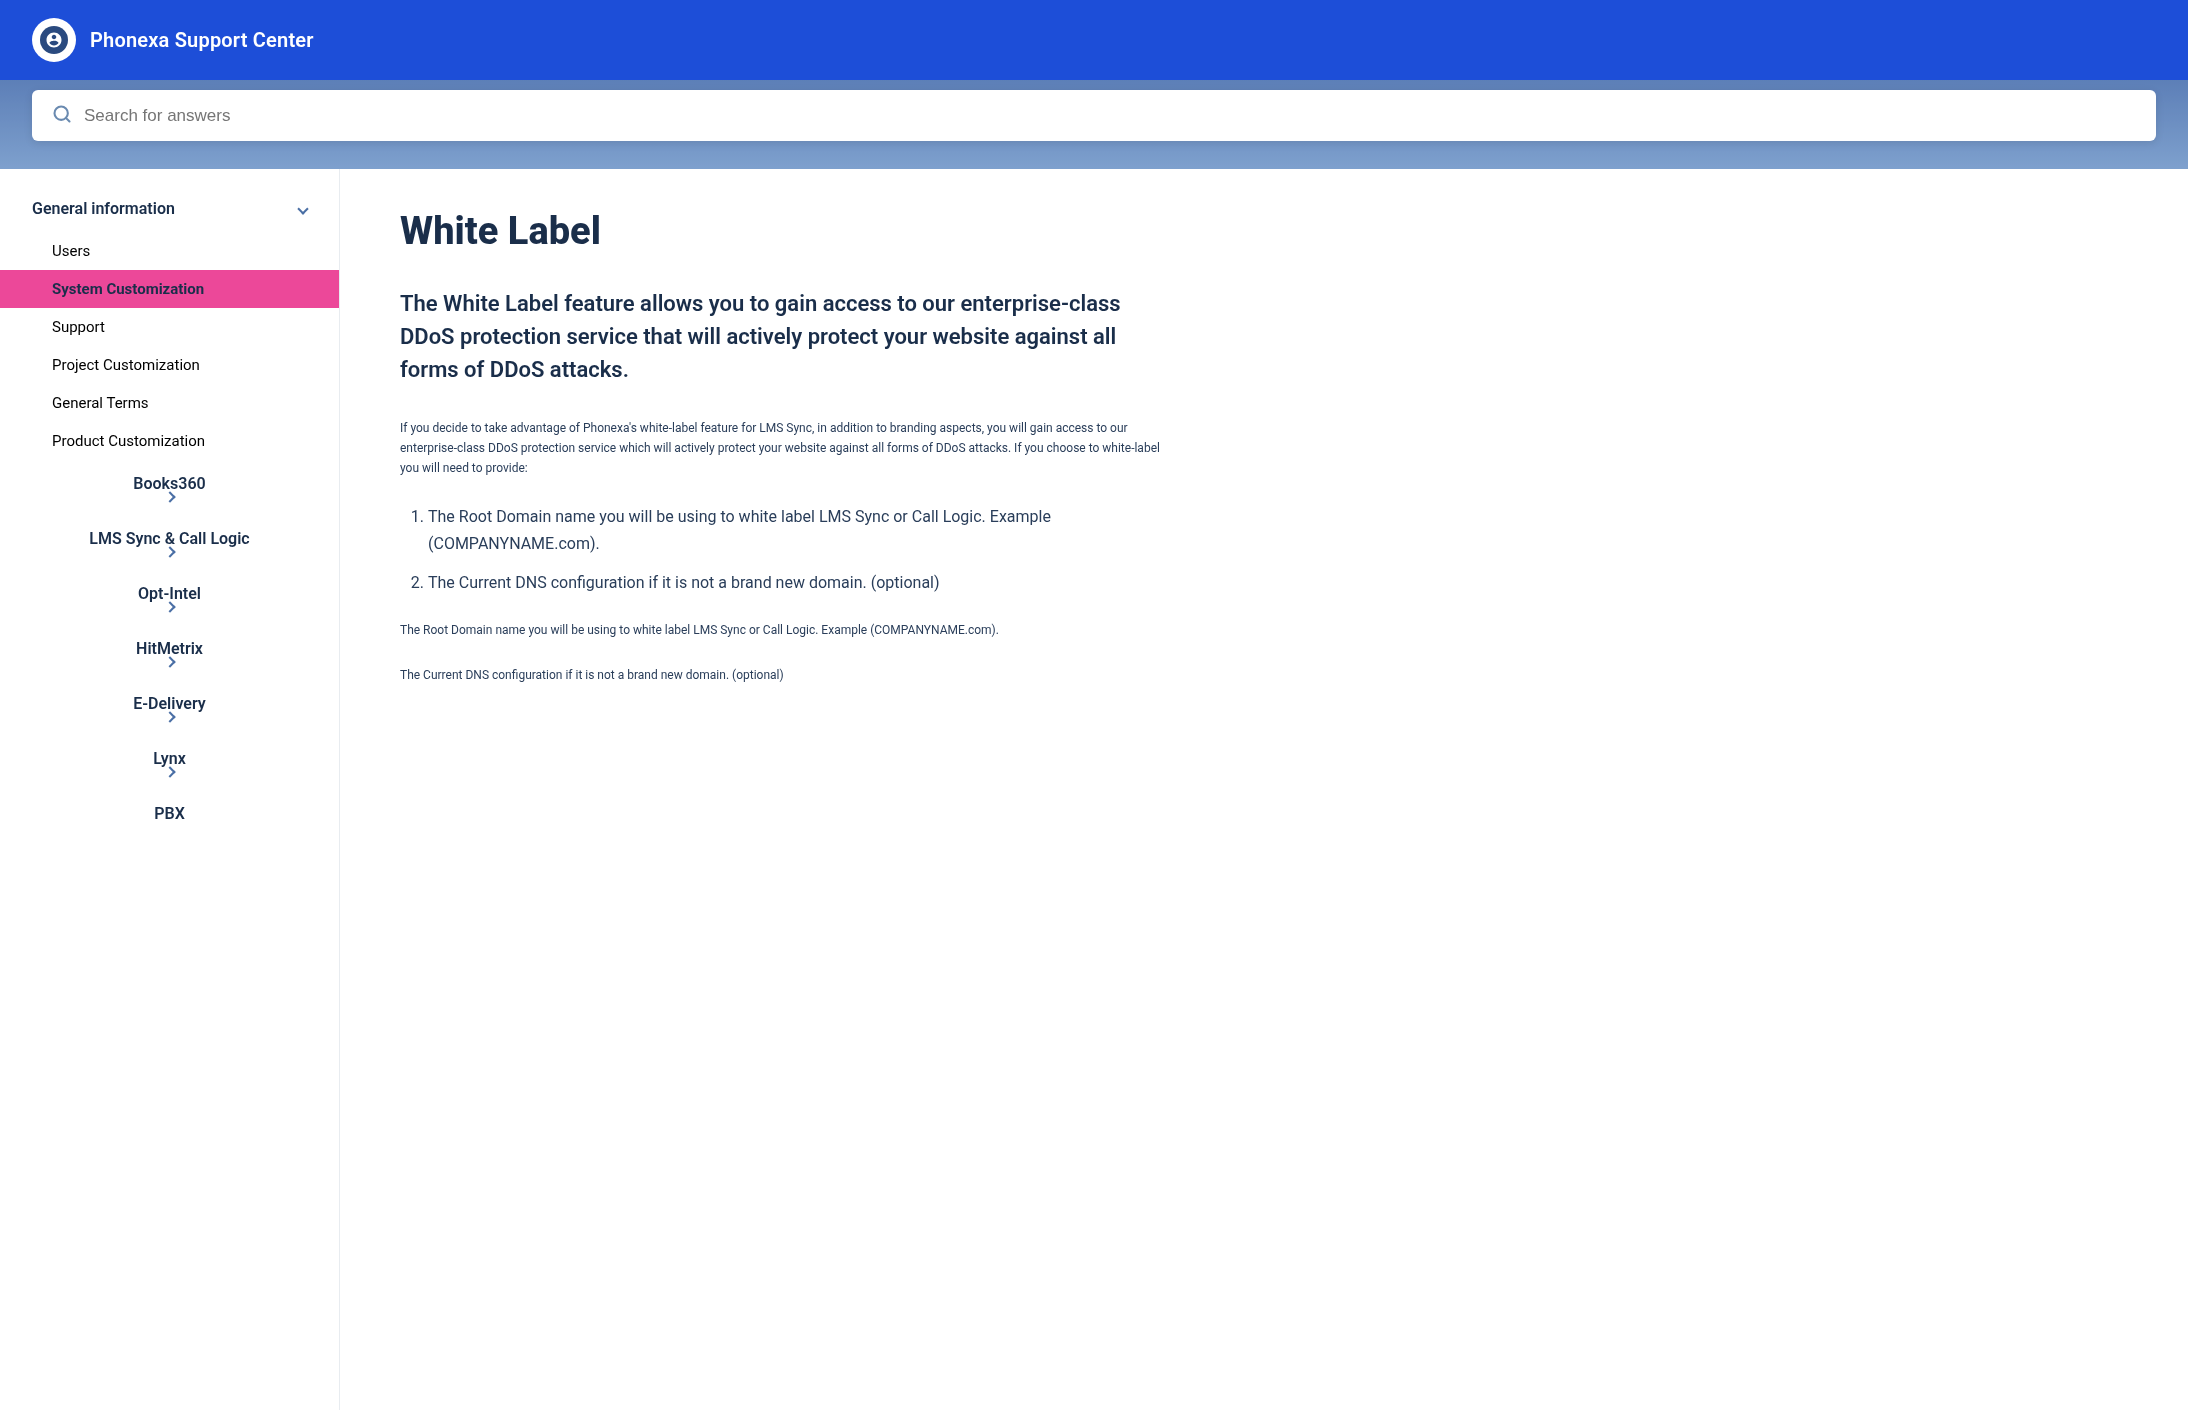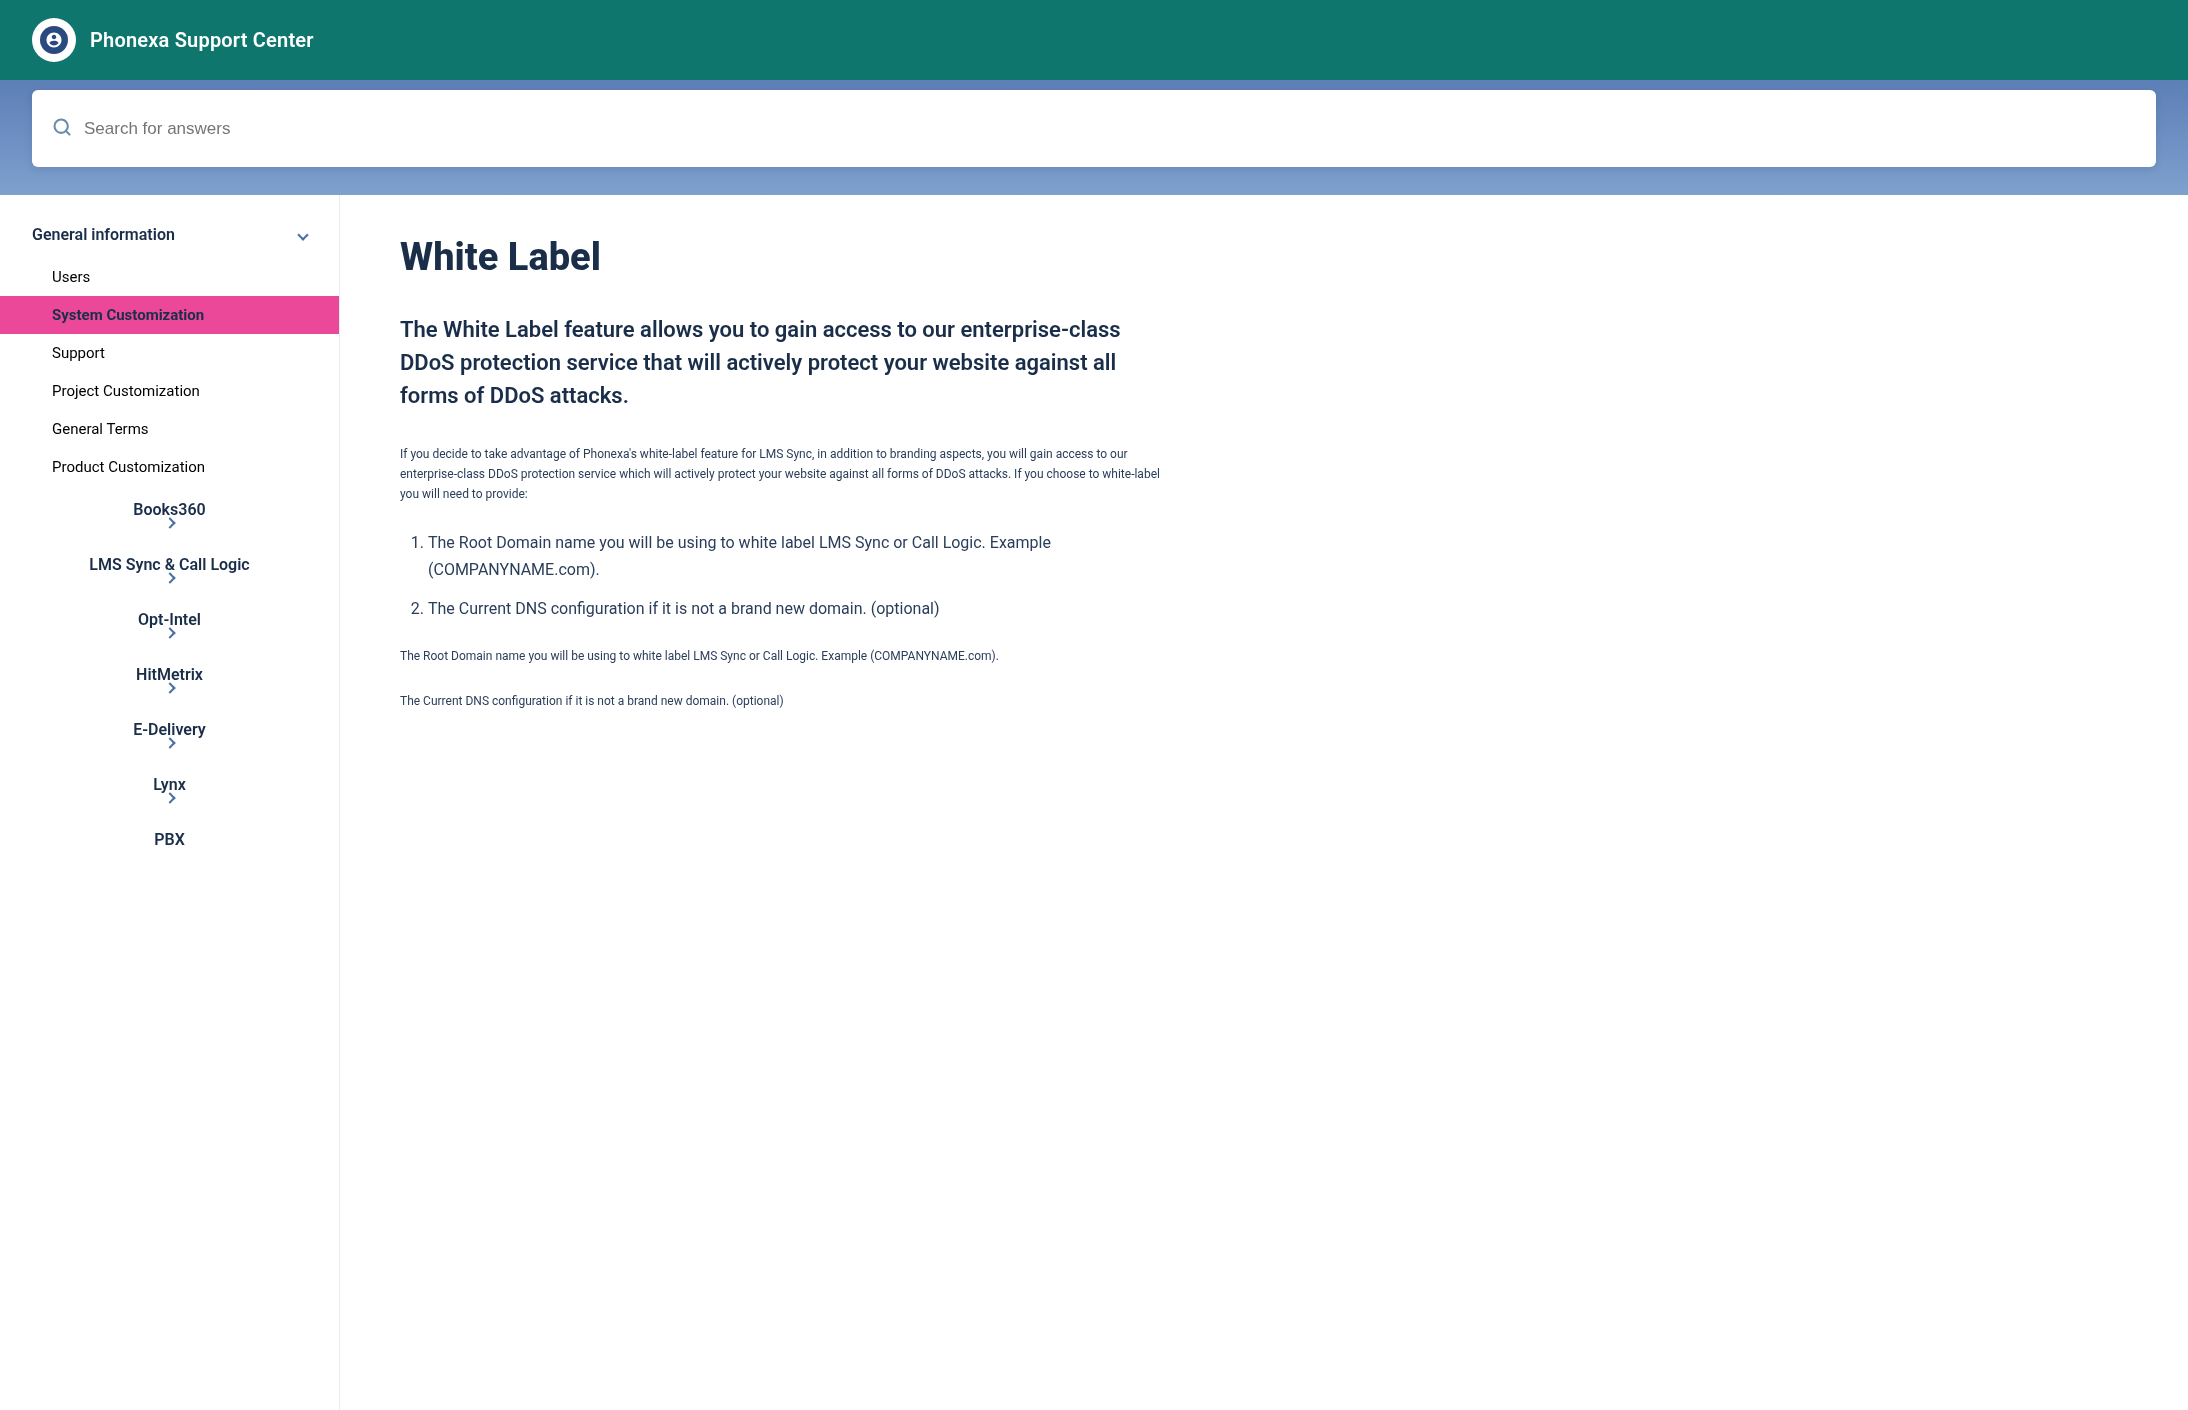--- a/index.html
+++ b/index.html
@@ -6,21 +6,21 @@
 
     body {
       font-family: -apple-system, BlinkMacSystemFont, 'Segoe UI', Roboto, sans-serif;
       background: #fff;
       color: #1a2e4a;
     }
 
     
     .header {
       position: relative;
-      background: #0f766e;
+      background: #1d4ed8;
       overflow: hidden;
       padding: 0;
     }
 
     .header-content {
       position: relative;
       z-index: 2;
       display: flex;
       align-items: center;
       padding: 18px 32px;
@@ -75,21 +75,21 @@
       background: rgba(100,140,190,0.3);
     }
 
     .search-bar {
       position: relative;
       z-index: 2;
       background: #fff;
       border-radius: 6px;
       display: flex;
       align-items: center;
-      padding: 27px 20px;
+      padding: 14px 20px;
       gap: 12px;
       box-shadow: 0 2px 8px rgba(0,0,0,0.1);
     }
 
     .search-icon-wrap {
       color: #6a8ab0;
       font-size: 18px;
       line-height: 1;
     }
 

